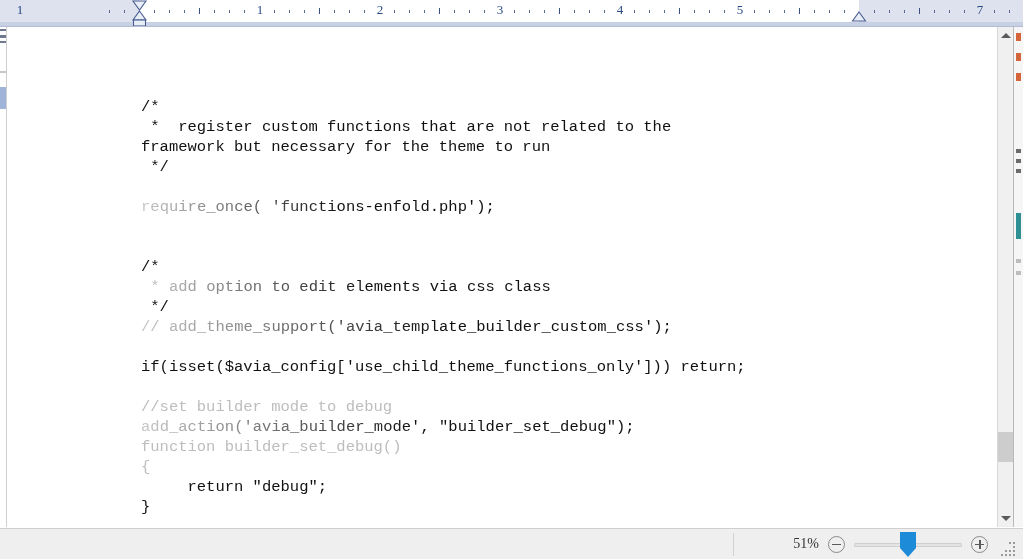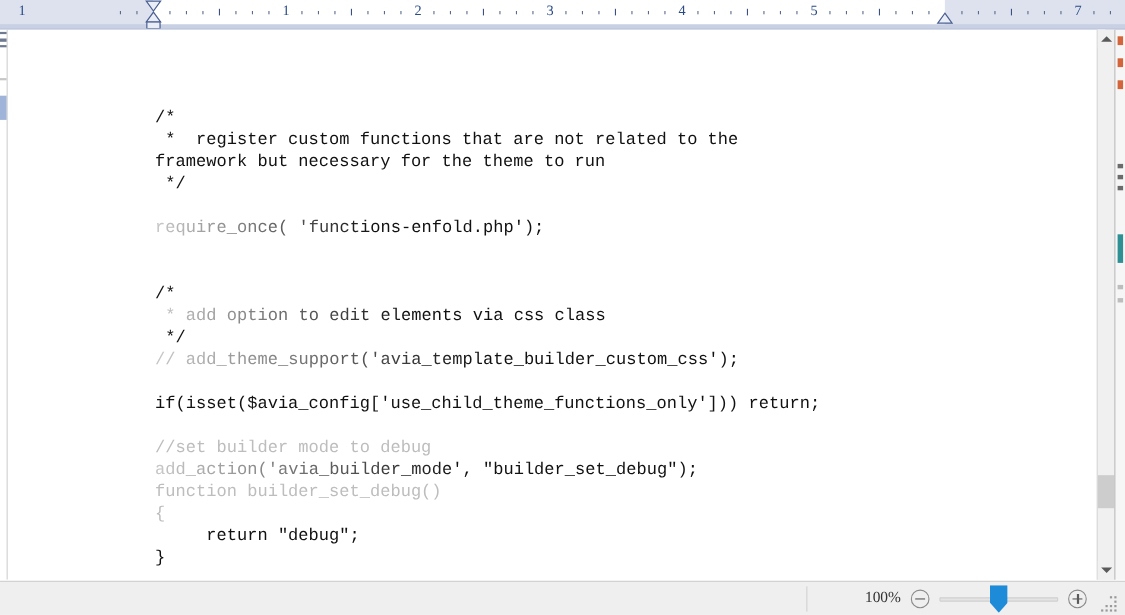--- a/index.html
+++ b/index.html
@@ -306,21 +306,21 @@
     <div class="rmark" style="top:232px;height:4px;background:#bdbdbd;"></div>
     <div class="rmark" style="top:244px;height:4px;background:#bdbdbd;"></div>
   </div>
 
   <div id="statusbar">
     <div id="status-left">
       <div class="sb-sep" style="left:733px;"></div>
     </div>
 
     <div id="zoom-area">
-      <span id="zoom-pct">100%</span>
+      <span id="zoom-pct">51%</span>
 
       <span class="circ-btn">
         <span class="h"></span>
       </span>
 
       <span id="zoom-slider">
         <span id="zoom-track"></span>
         <span id="zoom-handle" style="left: 46px;">
           <svg width="16" height="25" viewBox="0 0 16 25">
             <path d="M0 0 H16 V16 L8 25 L0 16 Z" fill="#1e8bd8"></path>

